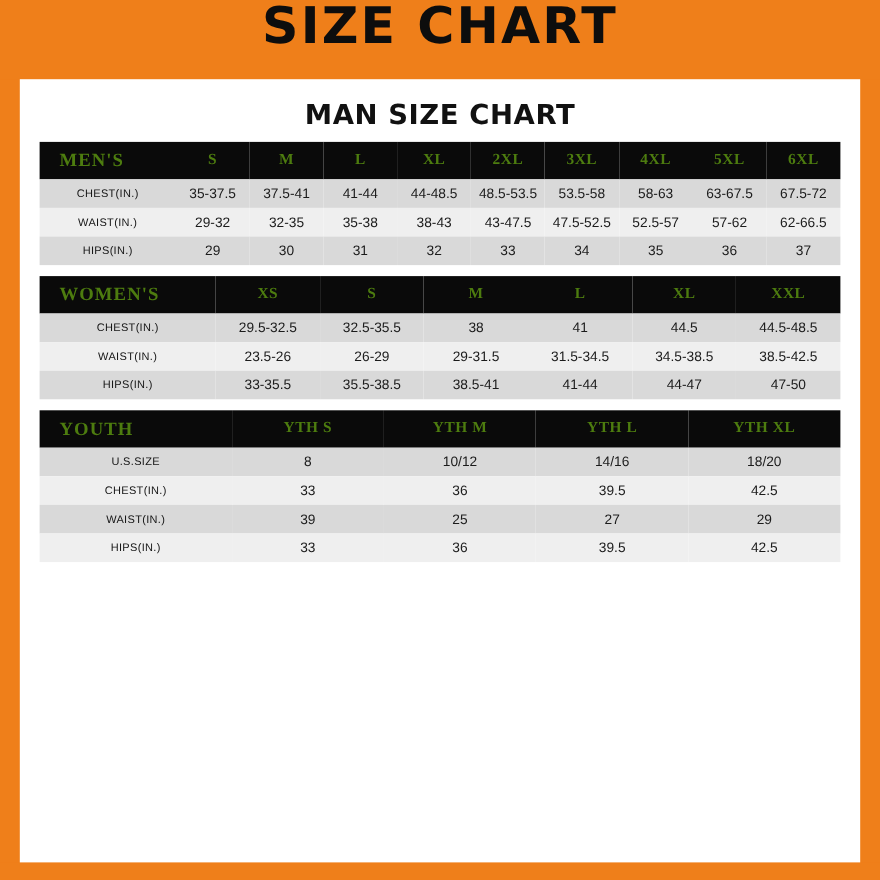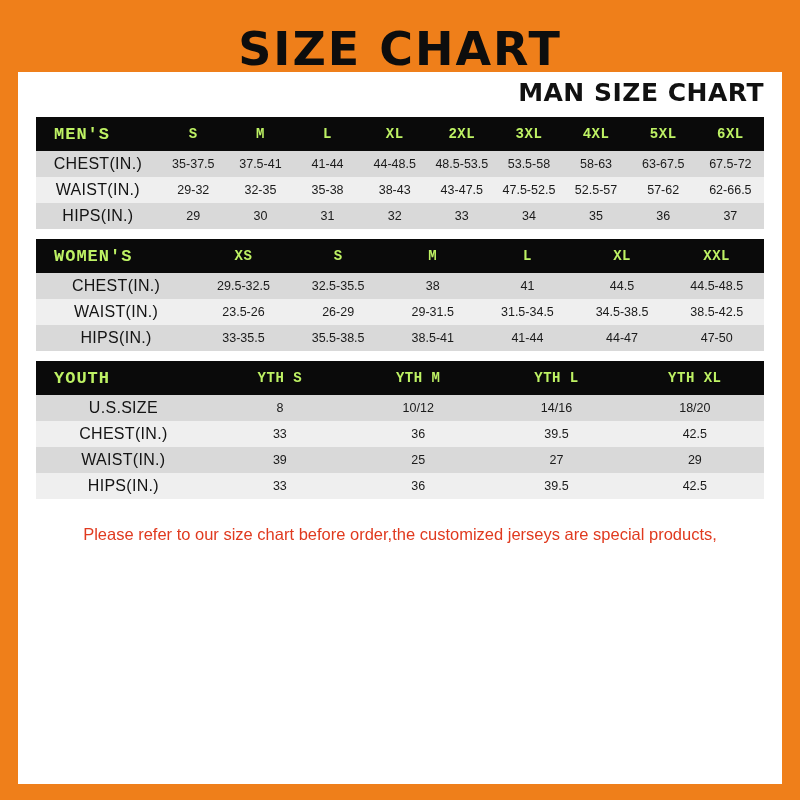--- a/index.html
+++ b/index.html
@@ -22,21 +22,21 @@
     border-left: 18px solid #ef7f1a;
     border-right: 18px solid #ef7f1a;
     display: flex;
     flex-direction: column;
   }
   .header-band {
     background: #ef7f1a;
     height: 72px;
     margin: 0 -18px;
     display: flex;
-    align-items: flex-end;
+    align-items: flex-start;
     justify-content: center;
   }
   .header-title {
     font-family: "DejaVu Sans", sans-serif;
     font-weight: bold;
     font-size: 46px;
     letter-spacing: 2px;
     color: #0d0d0d;
     line-height: 1;
   }
@@ -46,58 +46,58 @@
     box-sizing: border-box;
   }
   .section-title {
     text-align: center;
     font-family: "DejaVu Sans", sans-serif;
     font-weight: bold;
     font-size: 25px;
     color: #111;
     letter-spacing: 0.5px;
   }
-  .t-man { margin-top: 6px; text-align: right; }
+  .t-man { margin-top: 18px; }
   .t-women { margin-top: 22px; }
   .t-youth { margin-top: 22px; }
 
   table.size-table {
     width: 100%;
     border-collapse: collapse;
     margin-top: 10px;
     table-layout: fixed;
   }
   table.size-table th,
   table.size-table td {
     text-align: center;
     font-size: 12.5px;
     color: #1b1b1b;
     padding: 0;
     height: 26px;
     font-family: "Liberation Sans", sans-serif;
   }
   table.size-table thead th {
     background: #0a0a0a;
-    color: #bef264;
+    color: #4d7c0f;
     font-weight: bold;
     font-size: 14px;
     height: 34px;
-    font-family: Liberation Mono, monospace;
+    font-family: Liberation Serif, serif;
     letter-spacing: 0.5px;
   }
   table.size-table thead th.row-head {
     text-align: left;
     padding-left: 18px;
     font-size: 17px;
     letter-spacing: 1px;
   }
   table.size-table tbody tr.odd td { background: #d9d9d9; }
   table.size-table tbody tr.even td { background: #efefef; }
   table.size-table tbody td.row-head {
-    font-size: 16px;
+    font-size: 10px;
     letter-spacing: 0.3px;
     color: #141414;
   }
 
   
   .men-tbl col.c0 { width: 17%; }
   .women-tbl col.c0 { width: 22%; }
   .youth-tbl col.c0 { width: 24%; }
   .youth-tbl col.cx { width: 19%; }
 
@@ -290,19 +290,18 @@
           <td class="row-head">HIPS(IN.)</td>
           <td>33</td>
           <td>36</td>
           <td>39.5</td>
           <td>42.5</td>
         </tr>
       </tbody>
     </table>
 
     <div class="footer-note">
-      <div>Please refer to our size chart before order,the customized jerseys are special products,</div>
     </div>
 
   </div>
 
   <div class="bottom-band"></div>
 </div>
 
 </body></html>

